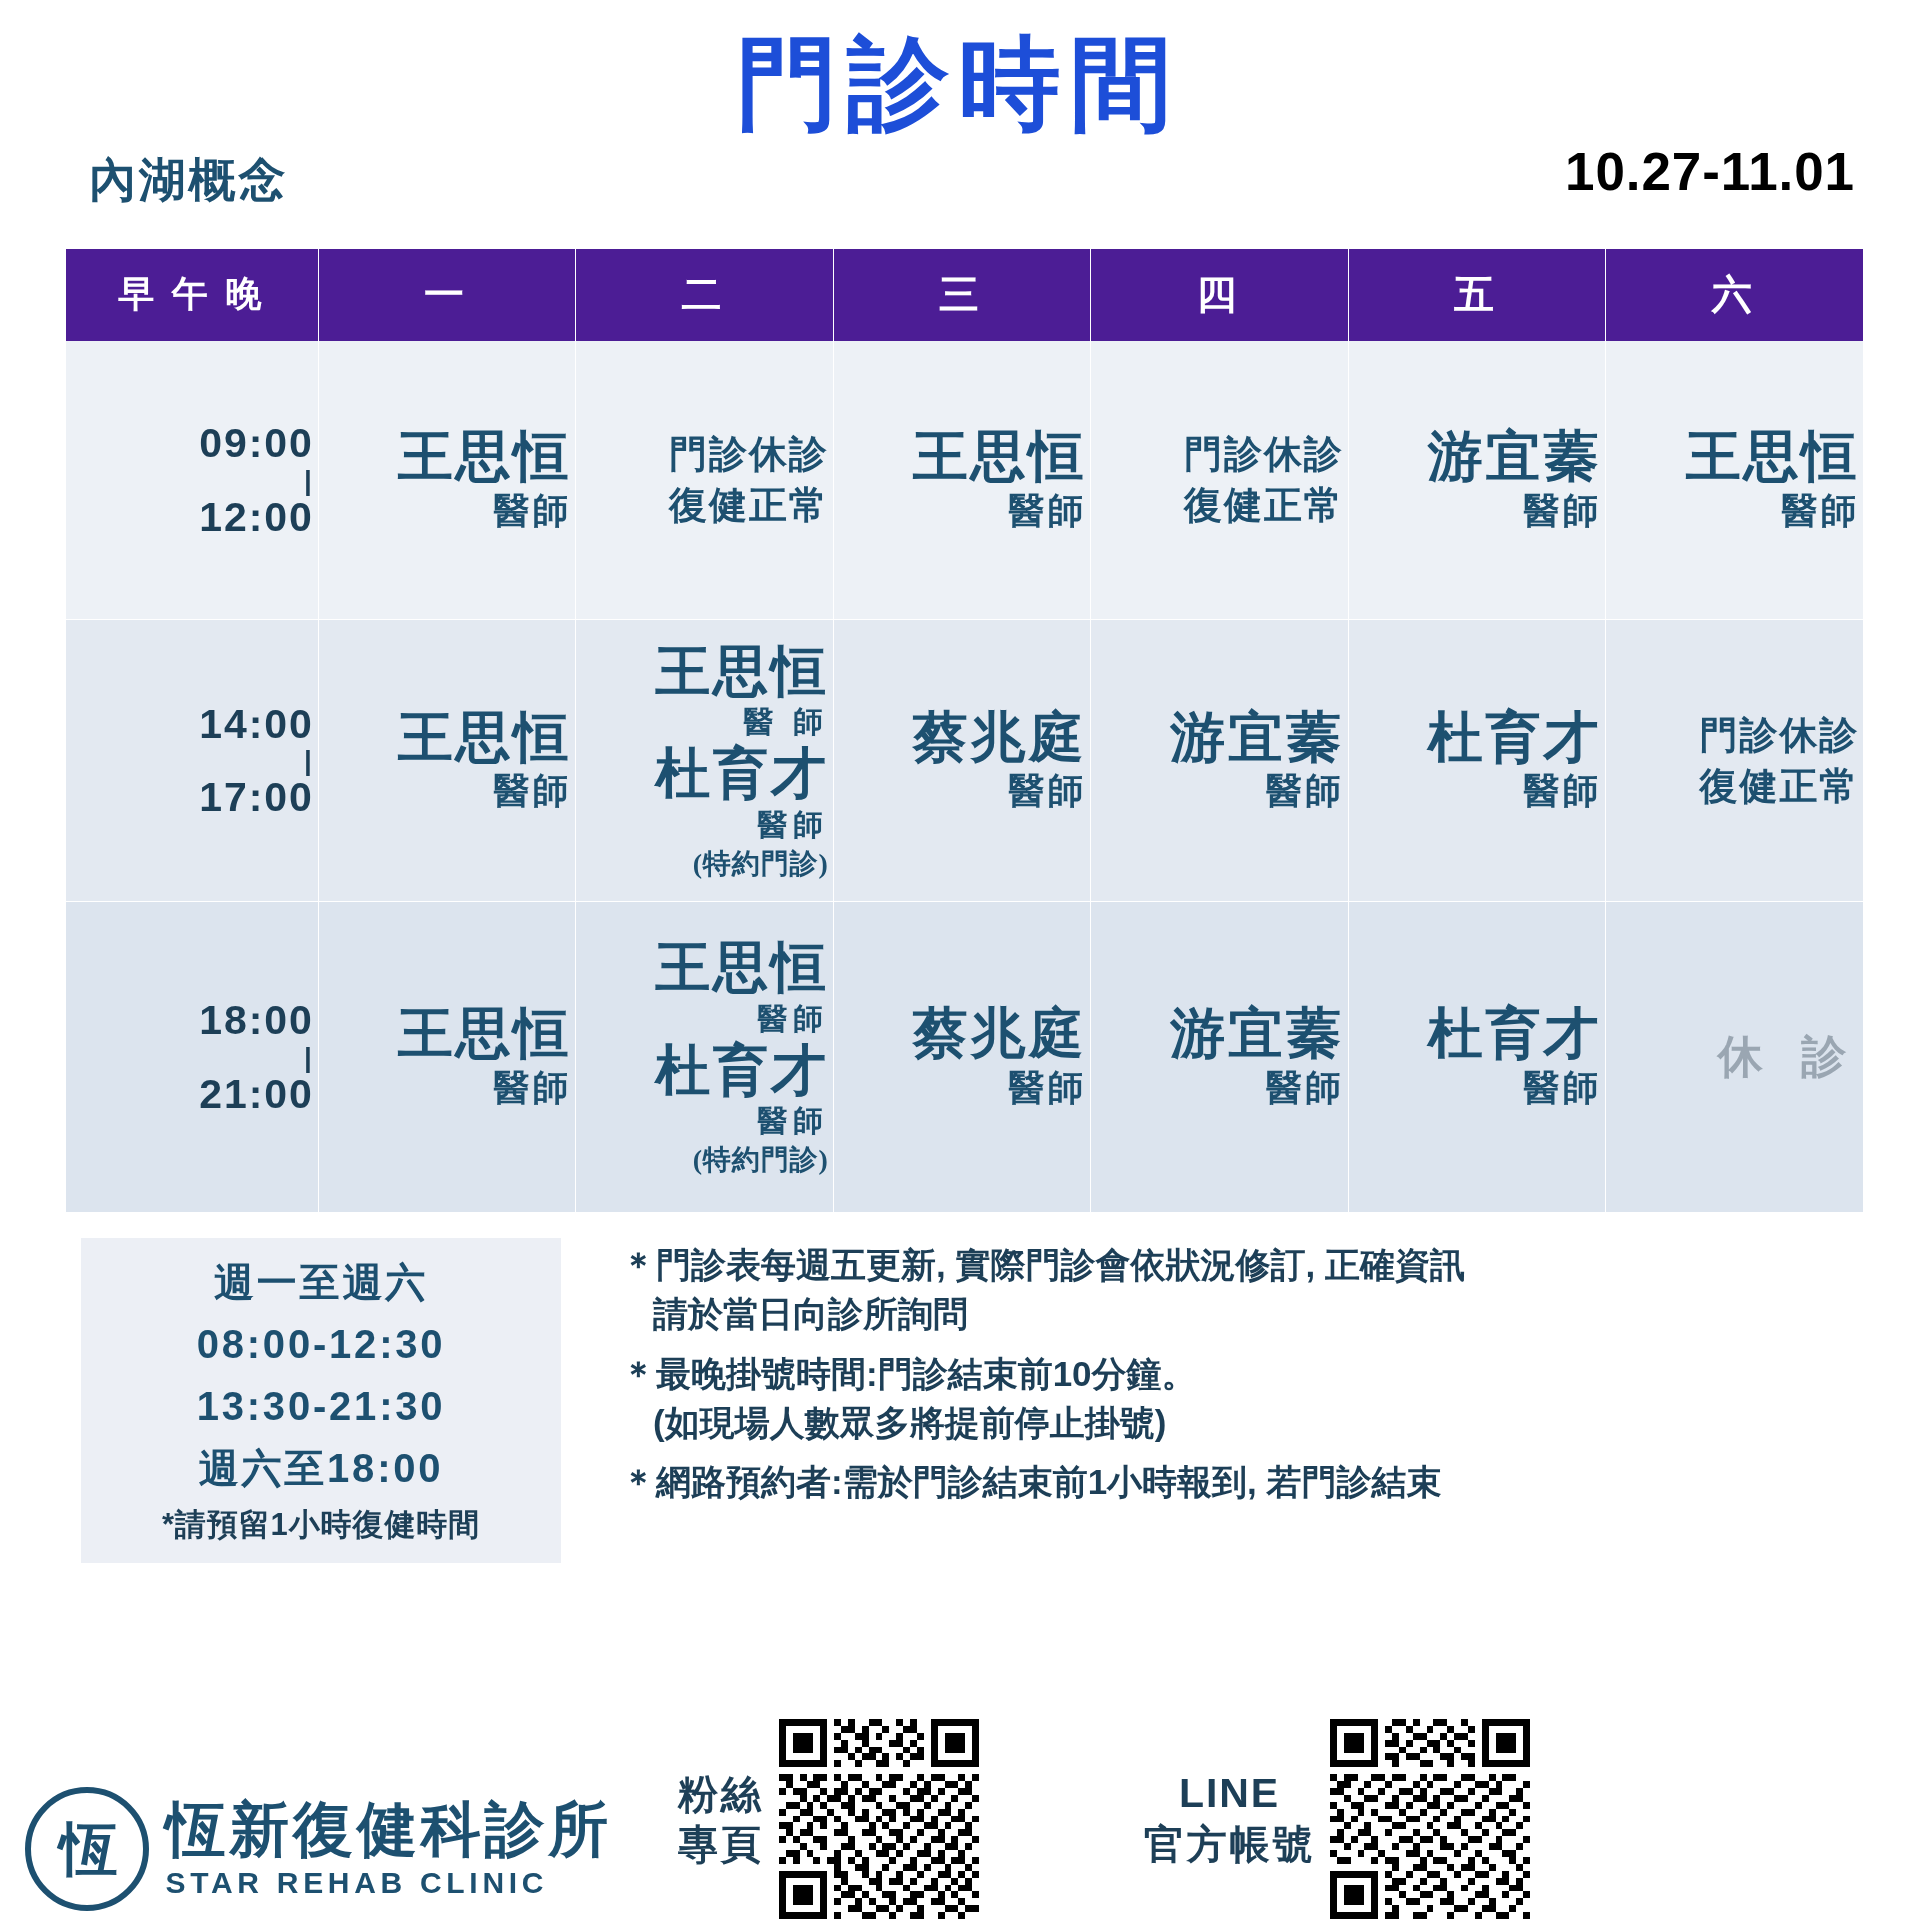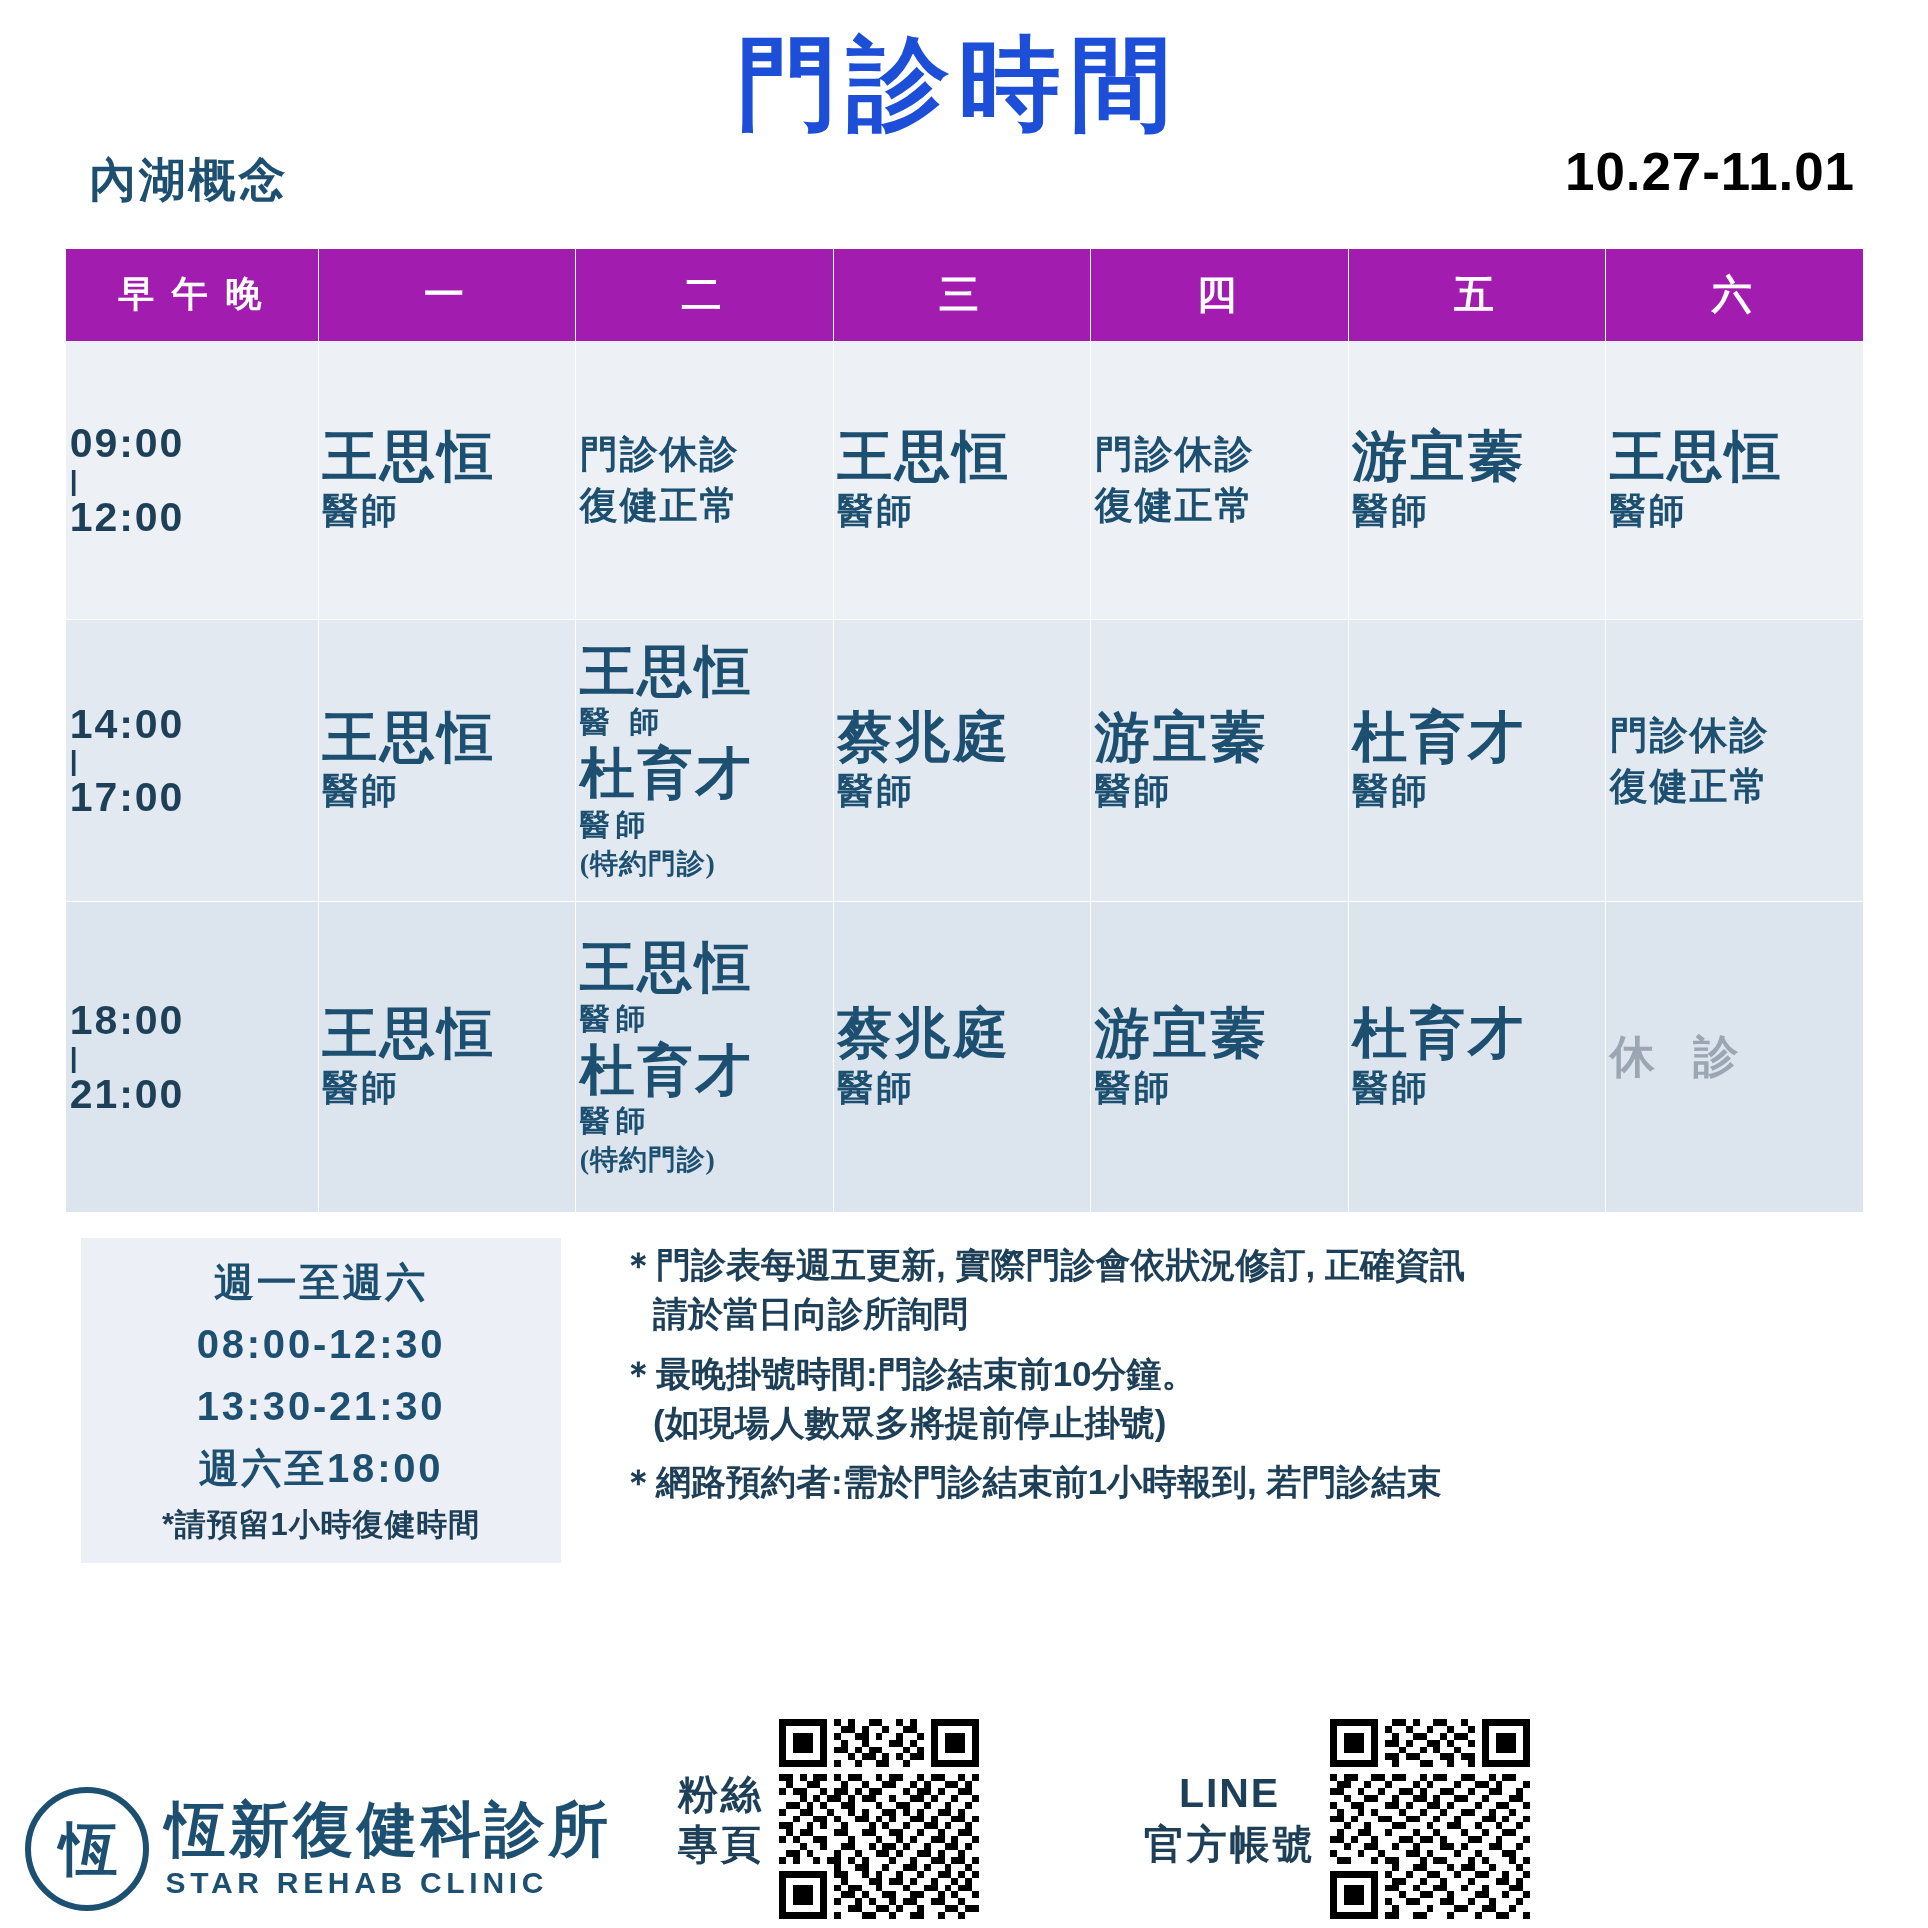--- a/index.html
+++ b/index.html
@@ -51,36 +51,36 @@
   }
 
   
   .sched {
     margin: 34px 66px 0 66px;
     width: 1797px;
     border-collapse: collapse;
     table-layout: fixed;
   }
   .sched th {
-    background: #a21caf;
+    background: #4c1d95;
     color: #ffffff;
     font-size: 40px;
     font-weight: 700;
     letter-spacing: 5.6px;
     height: 92px;
     border-right: 1.9px solid #ffffff;
     vertical-align: middle;
   }
   .sched th:last-child { border-right: none; }
   .sched th.col-time { font-size: 36px; letter-spacing: 3.8px; width: 252px; }
 
   .sched td {
     border-right: 1.9px solid #ffffff;
     border-bottom: 1.9px solid #ffffff;
-    text-align: left;
+    text-align: right;
     vertical-align: middle;
     padding: 9.4px 3.8px;
   }
   .sched td:last-child { border-right: none; }
   .row-a td { background: #edf1f6; height: 279px; }
   .row-b td { background: #e3e9f1; height: 282px; }
   .row-c td { background: #dce4ee; height: 311px; }
 
   .timecell {
     font-size: 41px;

